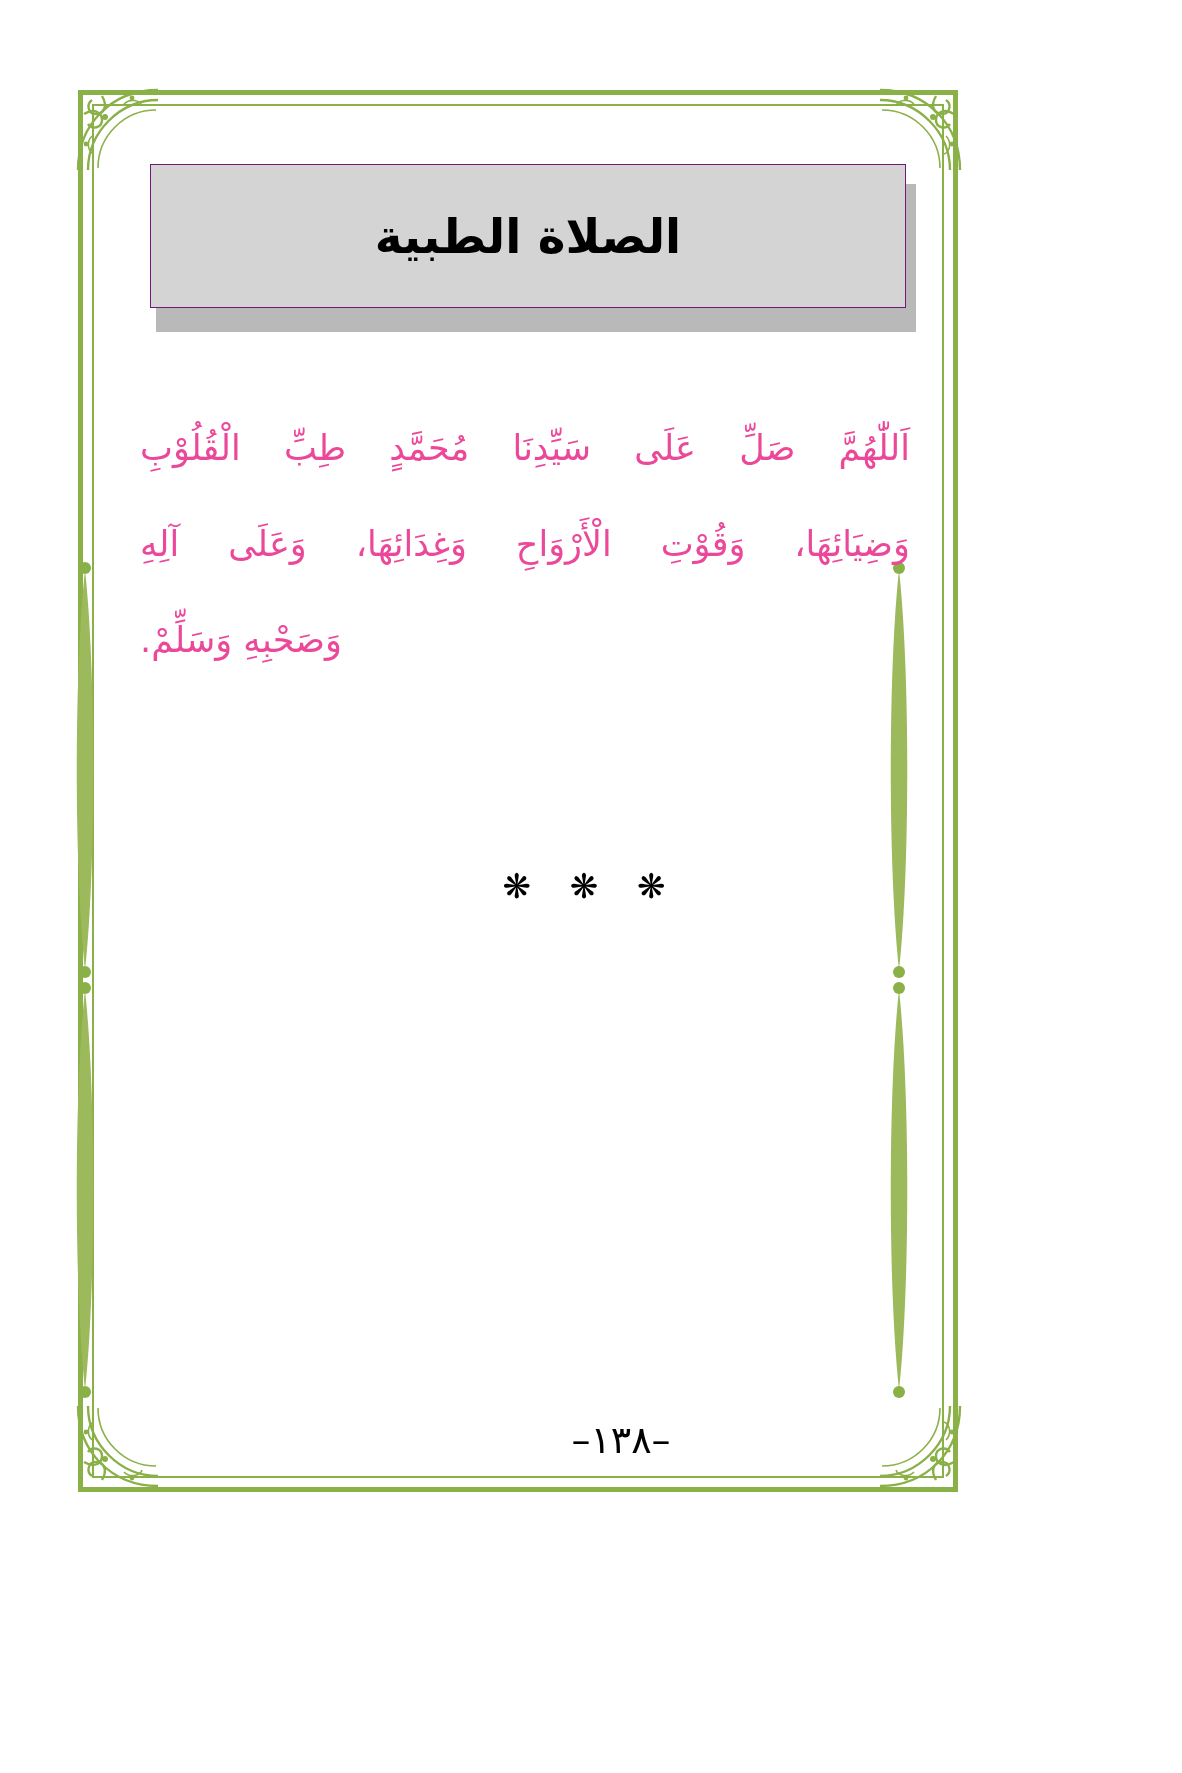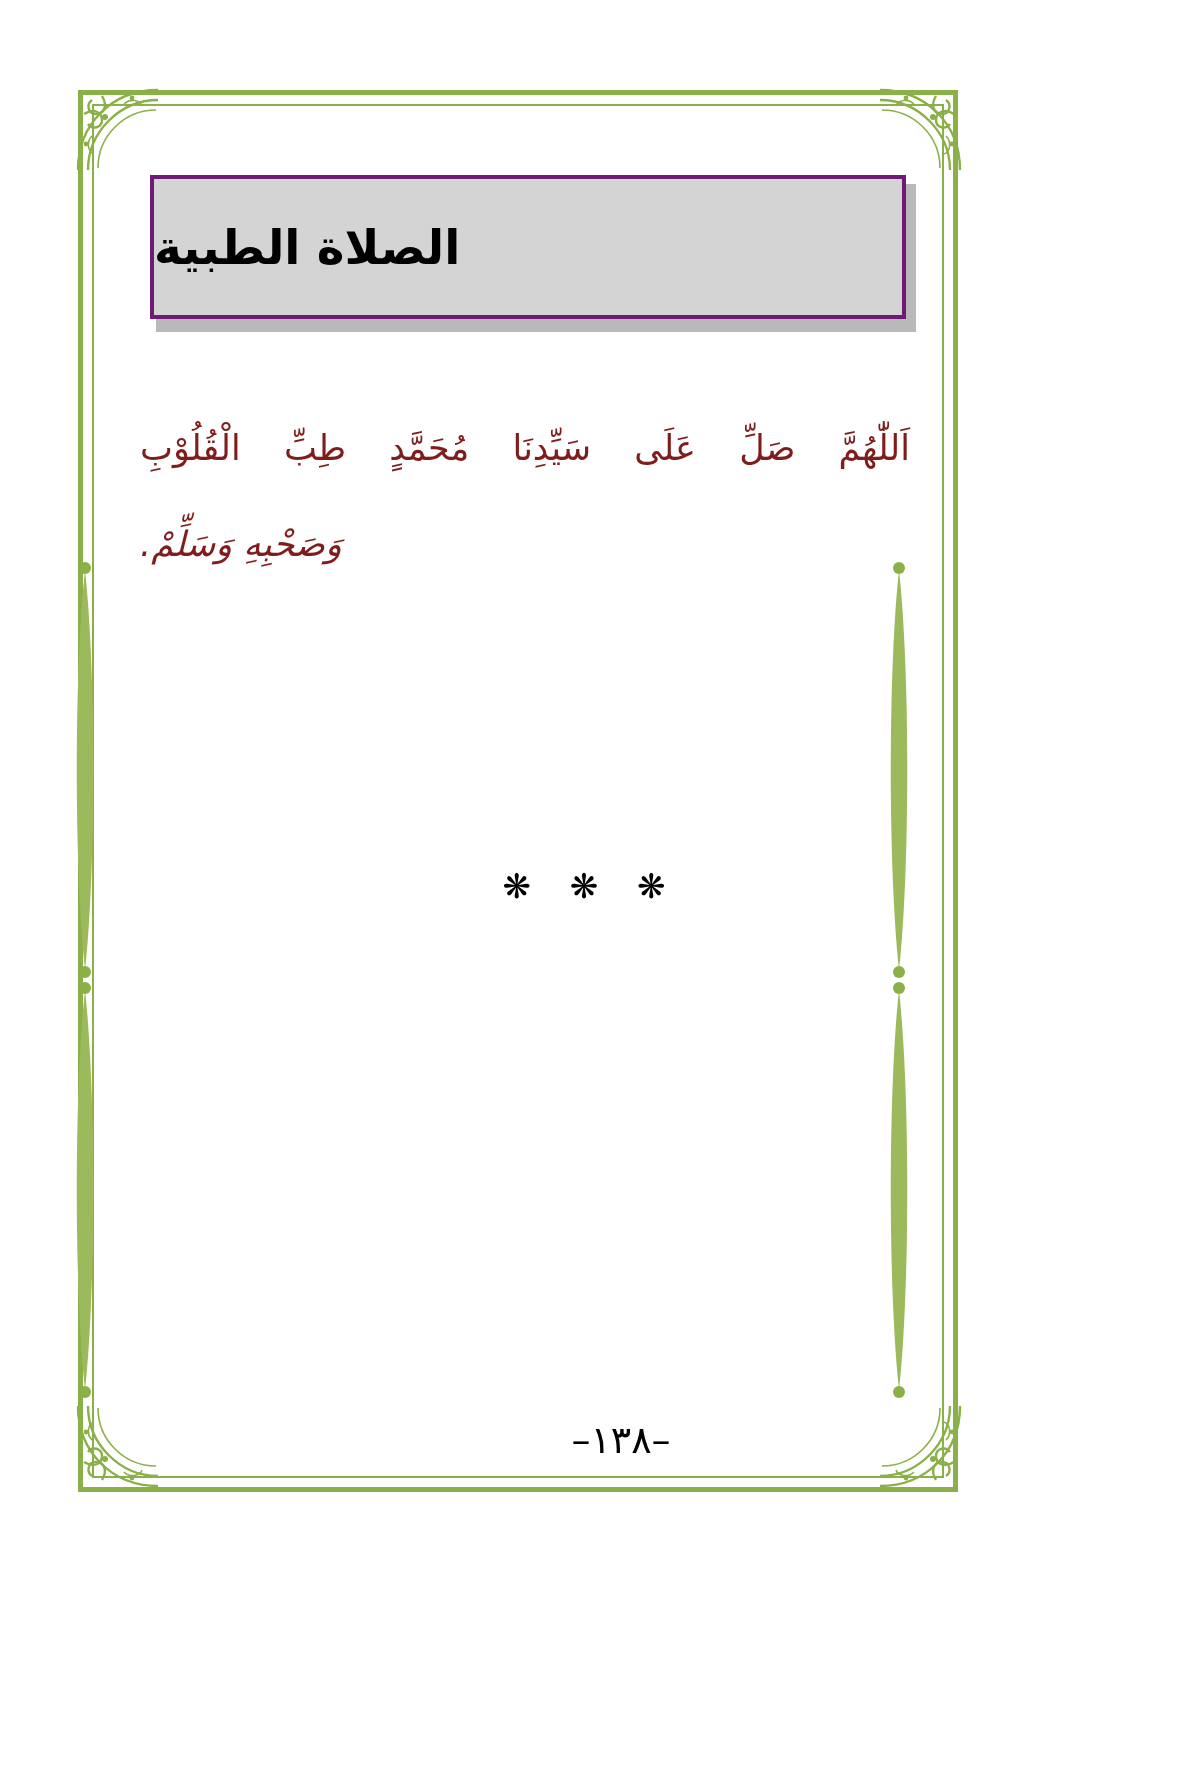--- a/index.html
+++ b/index.html
@@ -75,29 +75,29 @@
     position: absolute;
     left: 156px;
     top: 184px;
     width: 760px;
     height: 148px;
     background: #b9b9b9;
   }
   .title-plaque {
     position: absolute;
     left: 150px;
-    top: 175px;
+    top: 164px;
     width: 756px;
     height: 144px;
     background: #d4d4d4;
-    border: 4px solid #701a75;
+    border: 1px solid #701a75;
     box-sizing: border-box;
     display: flex;
     align-items: center;
-    justify-content: flex-end;
+    justify-content: center;
   }
   .title-text {
     font-family: "DejaVu Sans", sans-serif;
     font-size: 47px;
     font-weight: bold;
     color: #000000;
     letter-spacing: 0px;
     line-height: 1;
     direction: rtl;
   }
@@ -109,30 +109,29 @@
     top: 400px;
     width: 770px;
     direction: rtl;
     text-align: justify;
     text-align-last: justify;
   }
   .body-line {
     font-family: "DejaVu Sans", sans-serif;
     font-size: 35px;
     line-height: 96px;
-    color: #7f1d1d;
+    color: #ec4899;
     direction: rtl;
     text-align: justify;
     text-align-last: justify;
     white-space: nowrap;
   }
   .body-line.last {
     text-align: left;
     text-align-last: left;
-    font-style: italic;
   }
 
   
   .divider {
     position: absolute;
     left: 0;
     top: 866px;
     width: 1182px;
     text-align: center;
     font-size: 34px;
@@ -265,20 +264,21 @@
     </svg>
   </div>
 
   <div class="title-shadow"></div>
   <div class="title-plaque">
     <div class="title-text">الصلاة الطبية</div>
   </div>
 
   <div class="body-block">
     <div class="body-line">اَللّٰهُمَّ صَلِّ عَلَى سَيِّدِنَا مُحَمَّدٍ طِبِّ الْقُلُوْبِ</div>
+    <div class="body-line">وَضِيَائِهَا، وَقُوْتِ الْأَرْوَاحِ وَغِدَائِهَا، وَعَلَى آلِهِ</div>
     <div class="body-line last">وَصَحْبِهِ وَسَلِّمْ.</div>
   </div>
 
   <div class="divider">❋ ❋ ❋</div>
 
   <div class="page-number">–١٣٨–</div>
 
 </div>
 
 </body></html>

